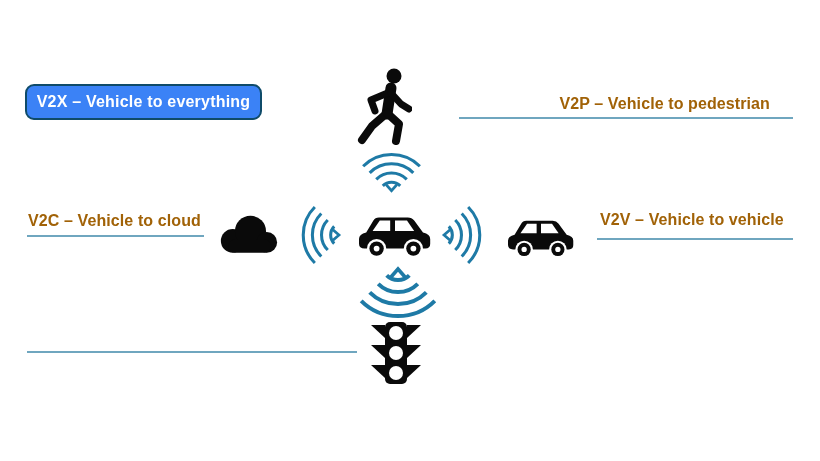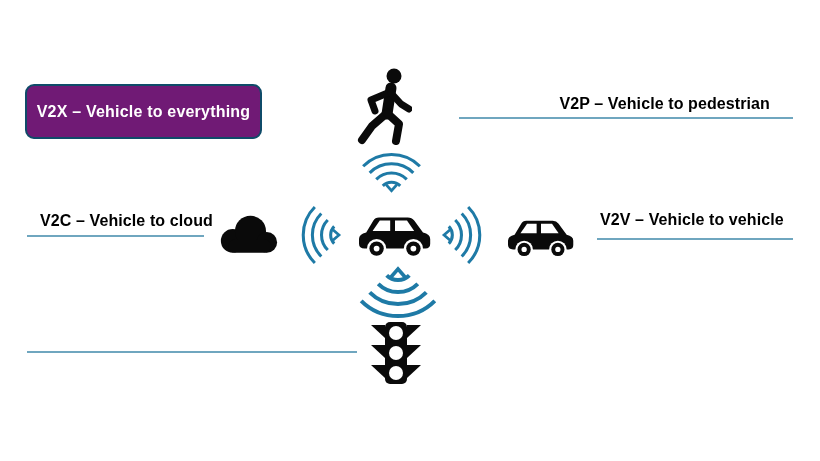--- a/index.html
+++ b/index.html
@@ -1,33 +1,33 @@
 <!DOCTYPE html>
 <html><head>
 <meta charset="utf-8">
 <style>
   html,body{margin:0;padding:0;background:#ffffff;}
   .canvas{
     position:relative;width:820px;height:461px;background:#ffffff;
     font-family:"Liberation Sans",sans-serif;overflow:hidden;
   }
   .badge{
-    position:absolute;left:25px;top:84px;width:237px;height:55px;
-    background:#701a75;border:2px solid #0f4b69;border-radius:9px;
+    position:absolute;left:25px;top:84px;width:237px;height:36px;
+    background:#3b82f6;border:2px solid #0f4b69;border-radius:9px;
     box-sizing:border-box;display:flex;align-items:center;justify-content:center;
   }
   .badge span{color:#ffffff;font-size:16px;font-weight:700;letter-spacing:.2px;white-space:nowrap;}
   .lbl{
-    position:absolute;font-size:16px;font-weight:700;color:#000000;
+    position:absolute;font-size:16px;font-weight:700;color:#a16207;
     letter-spacing:.1px;white-space:nowrap;
   }
   .rule{position:absolute;height:2px;background:#6fa6bf;}
   #v2p-label{left:460px;top:95px;width:310px;text-align:right;}
   #v2p-rule{left:459px;top:117px;width:334px;}
-  #v2c-label{left:40px;top:212px;}
+  #v2c-label{left:28px;top:212px;}
   #v2c-rule{left:27px;top:235px;width:177px;}
   #v2v-label{left:600px;top:211px;width:180px;text-align:left;}
   #v2v-rule{left:597px;top:238px;width:196px;}
   #v2i-label{left:28px;top:328px;}
   #v2i-rule{left:27px;top:351px;width:330px;}
   .icon{position:absolute;line-height:0;}
   #pedestrian{left:356px;top:67px;width:56px;height:78px;}
   #wifi-up{left:353px;top:133px;width:77px;height:77px;}
   #wifi-left{left:282px;top:197px;width:76px;height:76px;}
   #wifi-right{left:425px;top:197px;width:76px;height:76px;}

